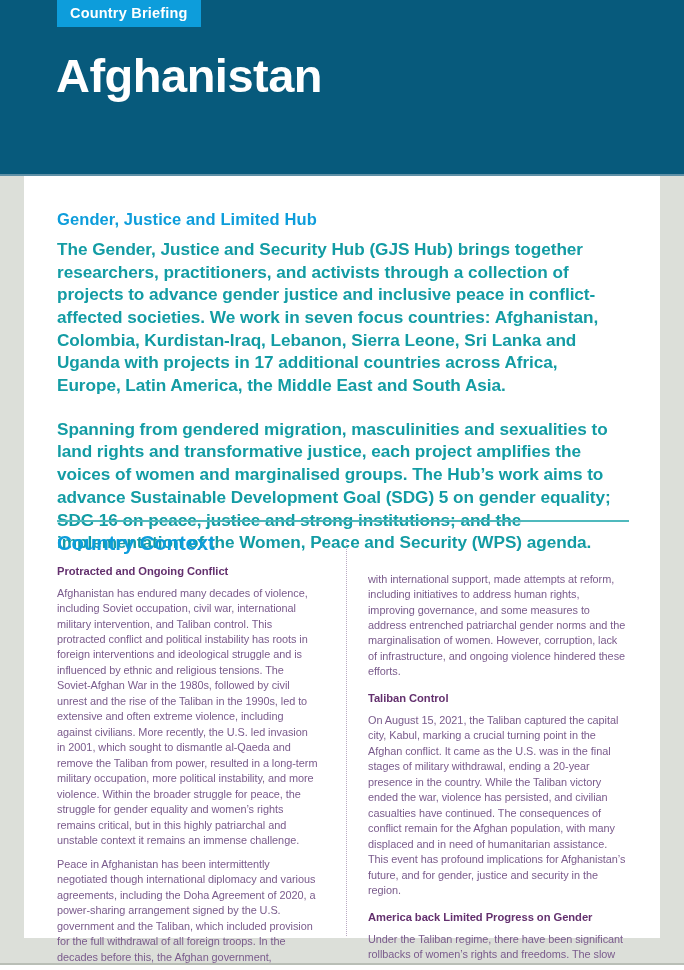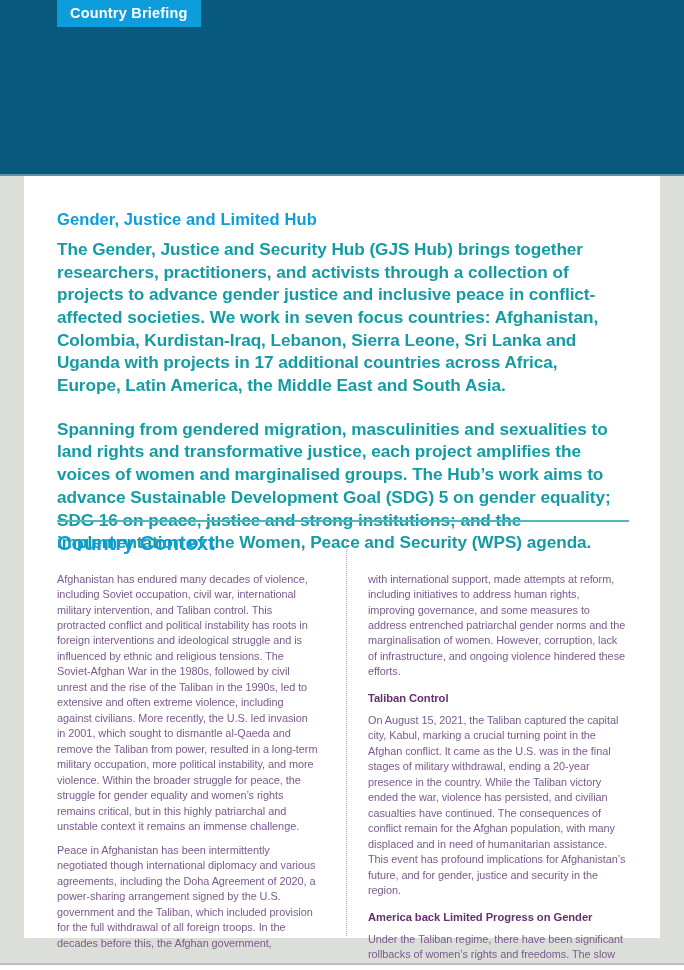--- a/index.html
+++ b/index.html
@@ -180,20 +180,21 @@
 </style>
 </head>
 <body>
 
 <div id="page-root">
 
   <div class="sheet"></div>
 
   <div class="header-band">
     <div class="badge">Country Briefing</div>
+    <div class="doc-title">Afghanistan</div>
 
     <div class="hairline"></div>
   </div>
 
   <div class="content">
 
     <div class="intro">
       <div class="intro-title">Gender, Justice and Limited Hub</div>
       <p class="intro-para">The Gender, Justice and Security Hub (GJS Hub) brings together researchers, practitioners, and activists through a collection of projects to advance gender justice and inclusive peace in conflict-affected societies. We work in seven focus countries: Afghanistan, Colombia, Kurdistan-Iraq, Lebanon, Sierra Leone, Sri Lanka and Uganda with projects in 17 additional countries across Africa, Europe, Latin America, the Middle East and South Asia.</p>
       <p class="intro-para">Spanning from gendered migration, masculinities and sexualities to land rights and transformative justice, each project amplifies the voices of women and marginalised groups. The Hub’s work aims to advance Sustainable Development Goal (SDG) 5 on gender equality; SDG 16 on peace, justice and strong institutions; and the implementation of the Women, Peace and Security (WPS) agenda.</p>
@@ -201,20 +202,21 @@
 
     <div class="section-rule"></div>
 
     <div class="section">
       <div class="section-title">Country Context</div>
 
       <div class="cols">
         <div class="col-divider"></div>
 
         <div class="col left">
+          <h4 class="sub first">Protracted and Ongoing Conflict</h4>
           <p class="body">Afghanistan has endured many decades of violence, including Soviet occupation, civil war, international military intervention, and Taliban control. This protracted conflict and political instability has roots in foreign interventions and ideological struggle and is influenced by ethnic and religious tensions. The Soviet-Afghan War in the 1980s, followed by civil unrest and the rise of the Taliban in the 1990s, led to extensive and often extreme violence, including against civilians. More recently, the U.S. led invasion in 2001, which sought to dismantle al-Qaeda and remove the Taliban from power, resulted in a long-term military occupation, more political instability, and more violence. Within the broader struggle for peace, the struggle for gender equality and women’s rights remains critical, but in this highly patriarchal and unstable context it remains an immense challenge.</p>
 
           <p class="body">Peace in Afghanistan has been intermittently negotiated though international diplomacy and various agreements, including the Doha Agreement of 2020, a power-sharing arrangement signed by the U.S. government and the Taliban, which included provision for the full withdrawal of all foreign troops. In the decades before this, the Afghan government,</p>
         </div>
 
         <div class="col right">
           <p class="body right-lead">with international support, made attempts at reform, including initiatives to address human rights, improving governance, and some measures to address entrenched patriarchal gender norms and the marginalisation of women. However, corruption, lack of infrastructure, and ongoing violence hindered these efforts.</p>
 
           <h4 class="sub">Taliban Control</h4>
           <p class="body">On August 15, 2021, the Taliban captured the capital city, Kabul, marking a crucial turning point in the Afghan conflict. It came as the U.S. was in the final stages of military withdrawal, ending a 20-year presence in the country. While the Taliban victory ended the war, violence has persisted, and civilian casualties have continued. The consequences of conflict remain for the Afghan population, with many displaced and in need of humanitarian assistance. This event has profound implications for Afghanistan’s future, and for gender, justice and security in the region.</p>

